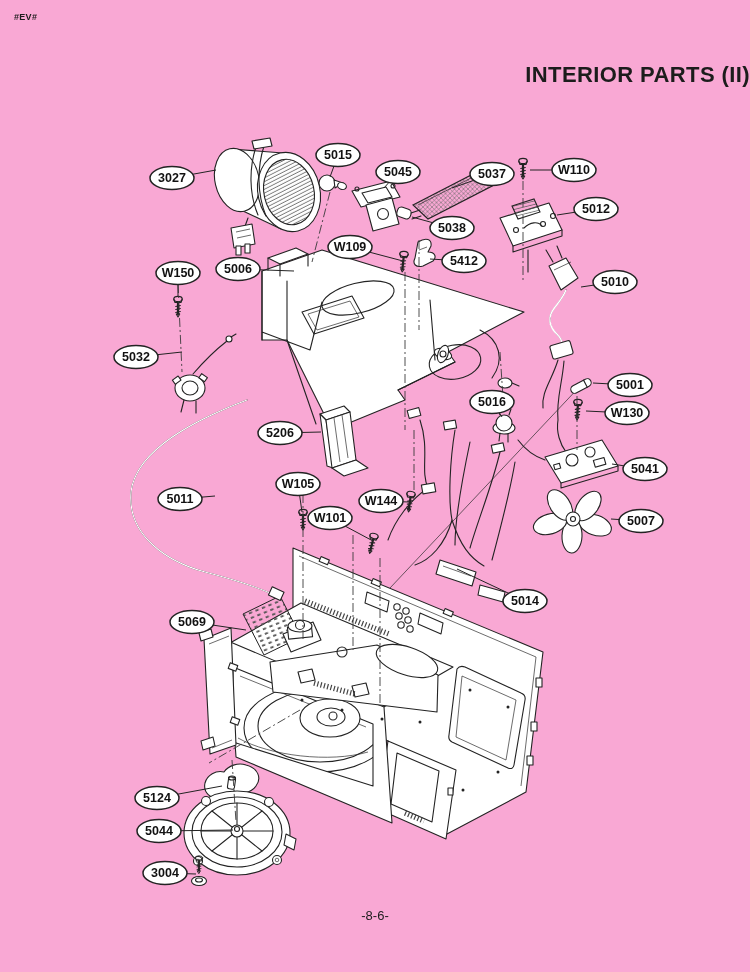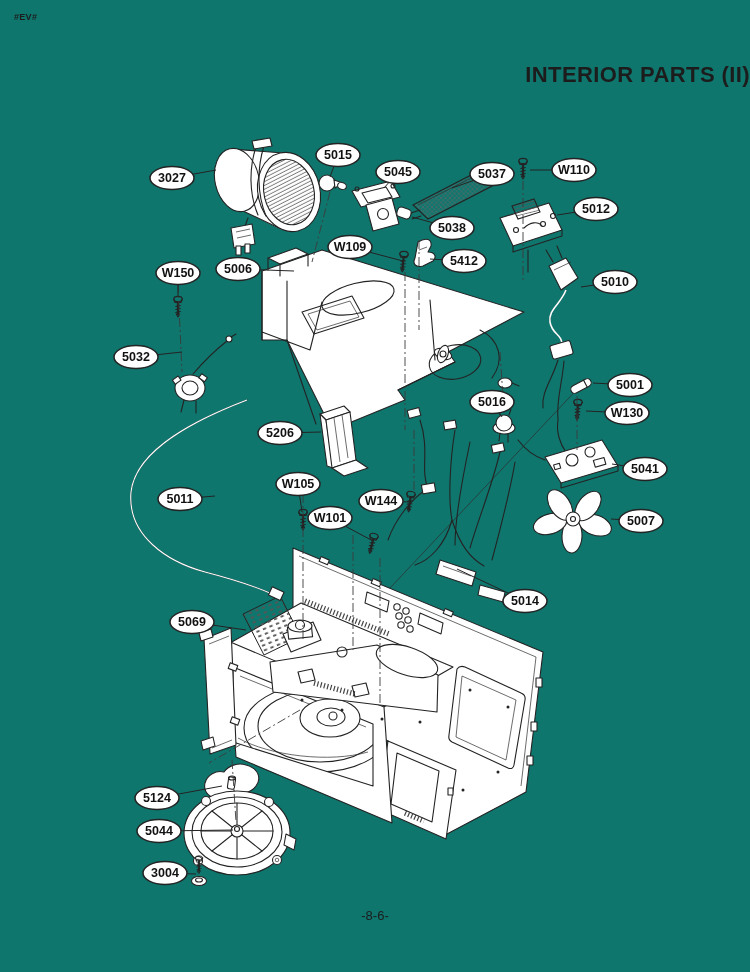--- a/index.html
+++ b/index.html
@@ -1,16 +1,16 @@
 <!DOCTYPE html>
 <html><head>
 <meta charset="utf-8">
 <style>
   html,body{margin:0;padding:0;background:#e8e8e8;}
-  #page{position:relative;width:750px;height:972px;background:#0f766e;overflow:hidden;
+  #page{position:relative;width:750px;height:972px;background:#f9a8d4;overflow:hidden;
         font-family:"Liberation Sans",sans-serif;color:#1c1c1c;}
   .corner-mark{position:absolute;left:14px;top:12px;font-size:9px;font-weight:bold;letter-spacing:.3px;}
   .title{position:absolute;left:0;top:62px;width:100%;text-align:right;
          font-size:22px;font-weight:bold;letter-spacing:.4px;}
   .page-num{position:absolute;left:0;top:908px;width:100%;text-align:center;font-size:13px;}
   svg{position:absolute;left:0;top:0;}
   .ln{fill:none;stroke:#232323;stroke-width:1.1;stroke-linejoin:round;stroke-linecap:round;}
   .lnw{fill:#ffffff;stroke:#232323;stroke-width:1.1;stroke-linejoin:round;}
   .thin{fill:none;stroke:#2c2c2c;stroke-width:.7;}
   .dd{fill:none;stroke:#3a3a3a;stroke-width:.9;stroke-dasharray:9 3 2 3;}

